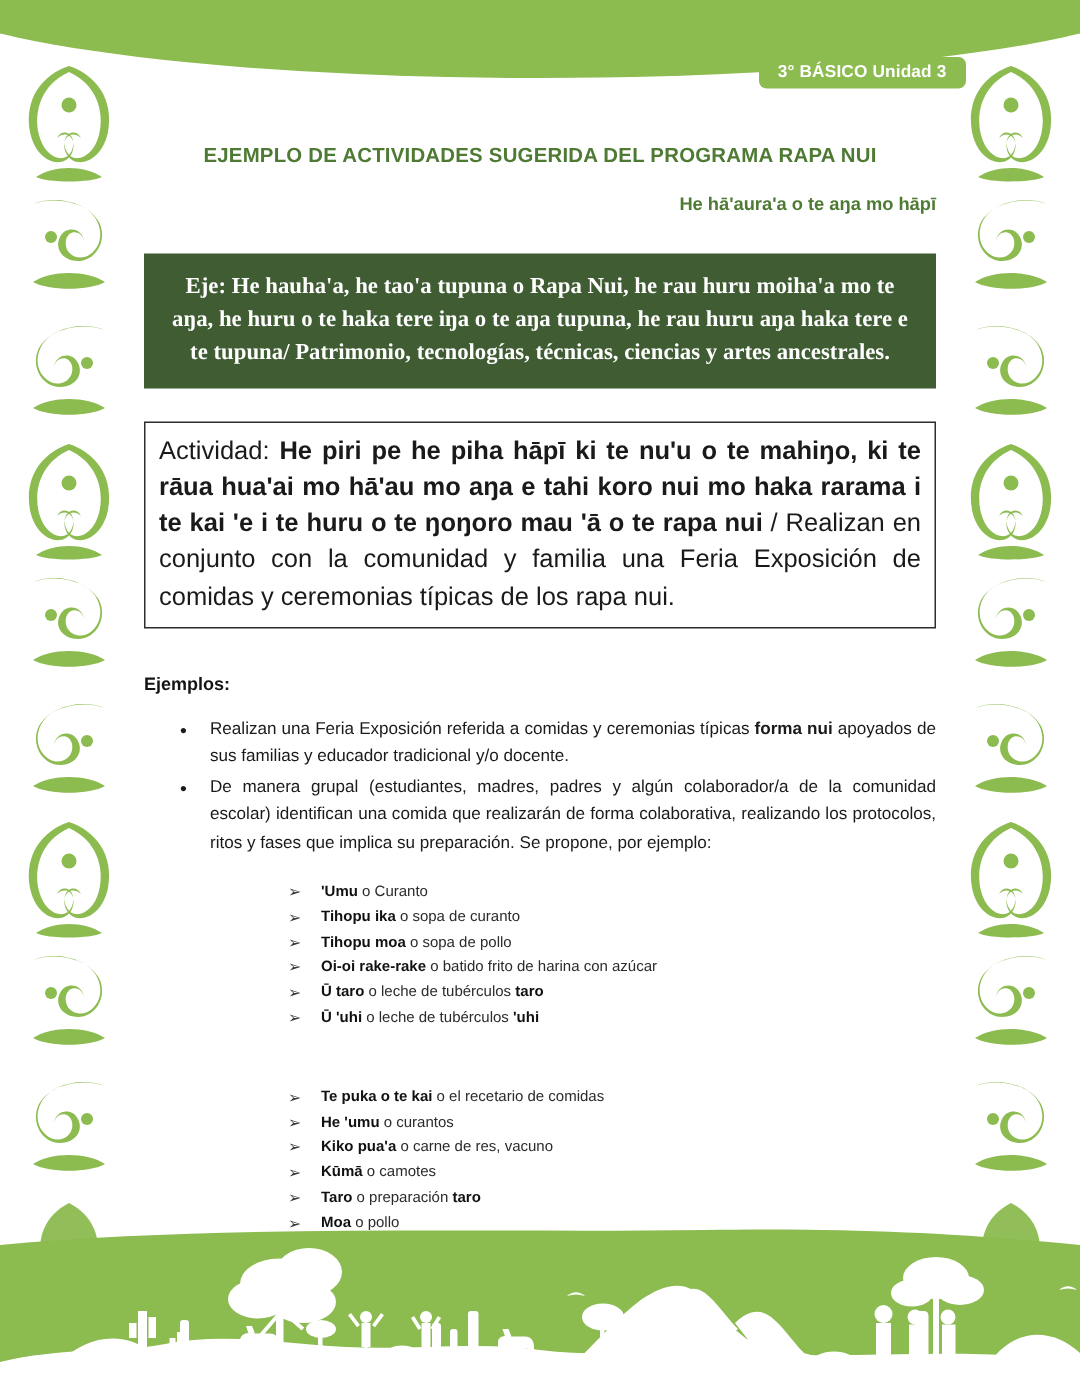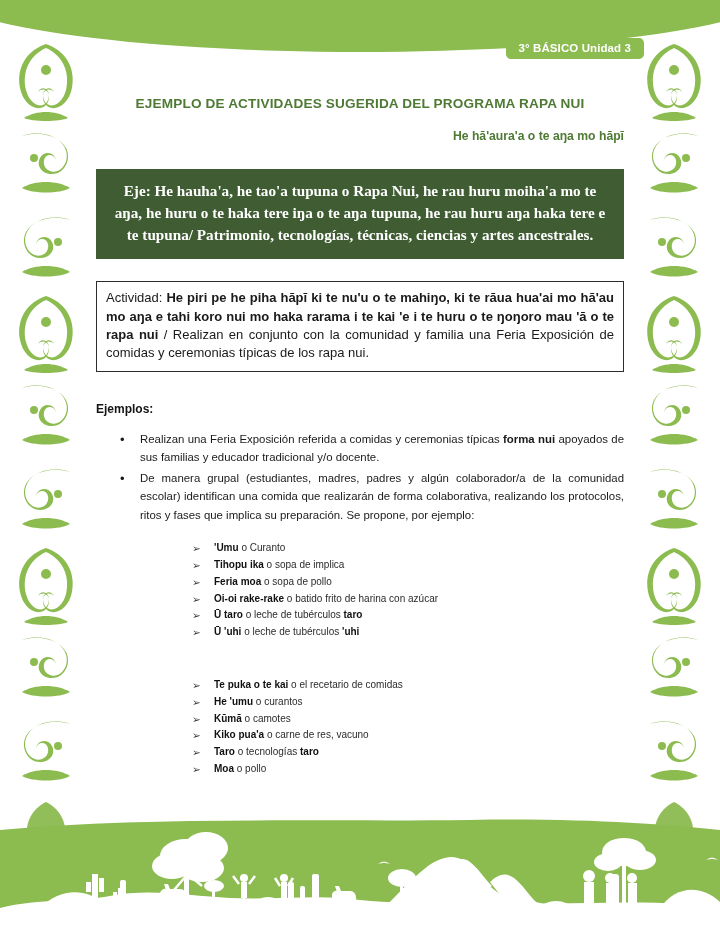--- a/index.html
+++ b/index.html
@@ -78,21 +78,21 @@
     font-family: "Liberation Serif", serif;
     font-weight: 700;
     font-size: 15.2px;
     line-height: 1.45;
   }
 
   .actividad-box {
     margin-top: 22px;
     border: 1px solid #2d2d2d;
     padding: 7px 9px 8px 9px;
-    font-size: 13px;
+    font-size: 17px;
     line-height: 1.42;
     text-align: justify;
     color: #1a1a1a;
   }
   .actividad-box b { font-weight: 700; }
 
   .ejemplos-label {
     margin-top: 30px;
     font-size: 12px;
     font-weight: 700;
@@ -274,36 +274,36 @@
 
     <div class="ejemplos-label">Ejemplos:</div>
 
     <ul class="dots" id="bullets-one">
         <li><span>Realizan una Feria Exposición referida a comidas y ceremonias típicas </span><b>forma nui</b><span> apoyados de sus familias y educador tradicional y/o docente.</span></li>
         <li><span>De manera grupal (estudiantes, madres, padres y algún colaborador/a de la comunidad escolar) identifican una comida que realizarán de forma colaborativa, realizando los protocolos, ritos y fases que implica su preparación. Se propone, por ejemplo:</span></li>
       </ul>
 
     <ul class="arrows" id="list-one">
         <li><b>'Umu</b><span> o Curanto</span></li>
-        <li><b>Tihopu ika</b><span> o sopa de implica</span></li>
-        <li><b>Feria moa</b><span> o sopa de pollo</span></li>
+        <li><b>Tihopu ika</b><span> o sopa de curanto</span></li>
+        <li><b>Tihopu moa</b><span> o sopa de pollo</span></li>
         <li><b>Oi-oi rake-rake</b><span> o batido frito de harina con azúcar</span></li>
         <li><b>Ū taro</b><span> o leche de tubérculos </span><b>taro</b></li>
         <li><b>Ū 'uhi</b><span> o leche de tubérculos </span><b>'uhi</b></li>
       </ul>
 
     <div class="spacer-sm"></div>
 
 
     <ul class="arrows" id="list-two">
         <li><b>Te puka o te kai</b><span> o el recetario de comidas</span></li>
         <li><b>He 'umu</b><span> o curantos</span></li>
+        <li><b>Kiko pua'a</b><span> o carne de res, vacuno</span></li>
         <li><b>Kūmā</b><span> o camotes</span></li>
-        <li><b>Kiko pua'a</b><span> o carne de res, vacuno</span></li>
-        <li><b>Taro</b><span> o tecnologías </span><b>taro</b></li>
+        <li><b>Taro</b><span> o preparación </span><b>taro</b></li>
         <li><b>Moa</b><span> o pollo</span></li>
       </ul>
 
   </div>
 
   <div class="footer-band">
     <svg viewBox="0 0 720 104" width="720" height="104" preserveAspectRatio="none" aria-hidden="true">
 
       <path d="M0 14 C150 0 330 6 470 4 C580 2 660 8 720 14 L720 104 L0 104 Z" fill="#8cbb50"></path>
 

